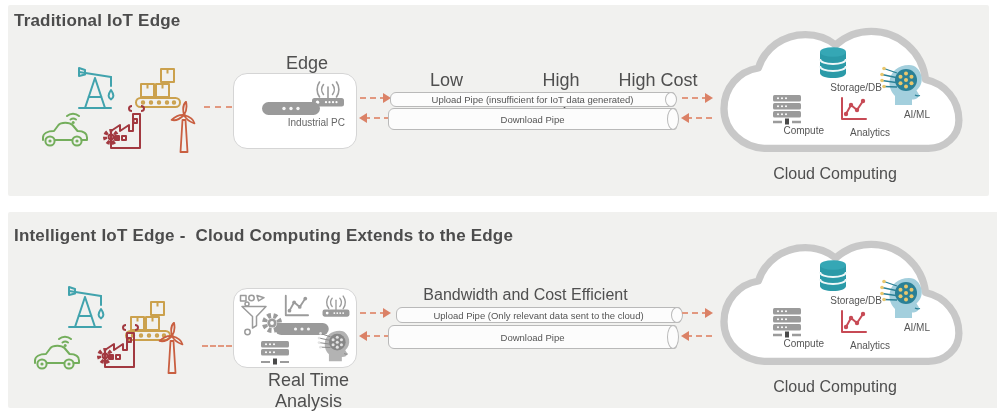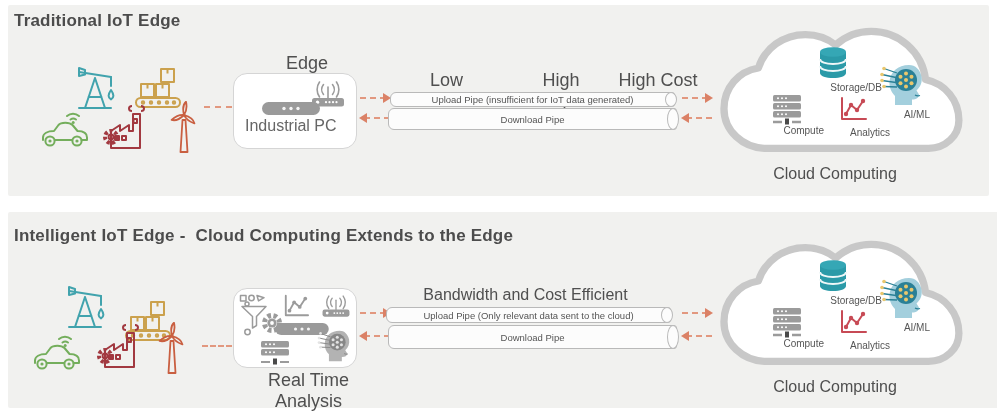--- a/index.html
+++ b/index.html
@@ -6,21 +6,21 @@
   .stage{position:relative;width:997px;height:413px;background:#fff;
          font-family:"Liberation Sans",sans-serif;overflow:hidden;}
   .panel{position:absolute;left:8px;width:981px;background:#f1f1ef;border-radius:2px;}
   .panel-title{position:absolute;left:6px;margin:0;font-size:17px;font-weight:bold;
                color:#4c4c4c;white-space:pre;letter-spacing:.2px;}
   .abs{position:absolute;}
   .lbl{position:absolute;color:#4f4f4f;text-align:center;}
   .lbl-13{font-size:18px;margin-left:13px;}
   .lbl-14{font-size:16px;}
   .edge-box{position:absolute;background:#fff;border:1.5px solid #d5d5d5;border-radius:14px;}
-  .pc-label{position:absolute;font-size:16px;color:#666;text-align:left;}
+  .pc-label{position:absolute;font-size:10px;color:#666;text-align:right;}
   
   .pipe{position:absolute;background:#fcfcfc;border:1px solid #b9b9b9;
         border-radius:6px 3px 3px 6px;display:flex;align-items:center;justify-content:center;}
   .pipe::after{content:"";position:absolute;right:-3px;top:-1px;bottom:-1px;width:10px;
         border:1px solid #b9b9b9;border-radius:50%;background:#fcfcfc;}
   .pipe span{font-size:9.5px;color:#555;white-space:nowrap;z-index:1;}
   
   .dash{position:absolute;height:0;border-top:2px dashed #e2987f;}
   .dash.arr-r::after{content:"";position:absolute;right:-5px;top:-6px;width:0;height:0;
         border-left:8px solid #db8166;border-top:5px solid transparent;border-bottom:5px solid transparent;}
@@ -364,21 +364,21 @@
         <path d="M37 32 q2.5 1.5 5 .5" fill="none" stroke="#8a8a8a" stroke-width="1.3"></path>
       </svg>
     </div>
     <div class="lbl lbl-13" style="left:215px;top:158px;width:145px">Real Time Analysis</div>
 
     <div class="dash arr-r" style="left:352px;top:100px;width:26px"></div>
     <div class="dash arr-l" style="left:356px;top:123px;width:26px"></div>
 
     <div class="lbl lbl-14" style="left:415px;top:74px;width:205px">Bandwidth and Cost Efficient</div>
 
-    <div class="pipe" style="left:378px;top:95px;width:283px;height:14px">
+    <div class="pipe" style="left:388px;top:95px;width:283px;height:14px">
       <span>Upload Pipe (Only relevant data sent to the cloud)</span>
     </div>
     <div class="pipe" style="left:380px;top:113px;width:287px;height:22px">
       <span>Download Pipe</span>
     </div>
 
     <div class="dash arr-r" style="left:674px;top:100px;width:26px"></div>
     <div class="dash arr-l" style="left:678px;top:123px;width:26px"></div>
 
     <div class="cloud-wrap" style="left:704px;top:22px;width:262px;height:142px">

